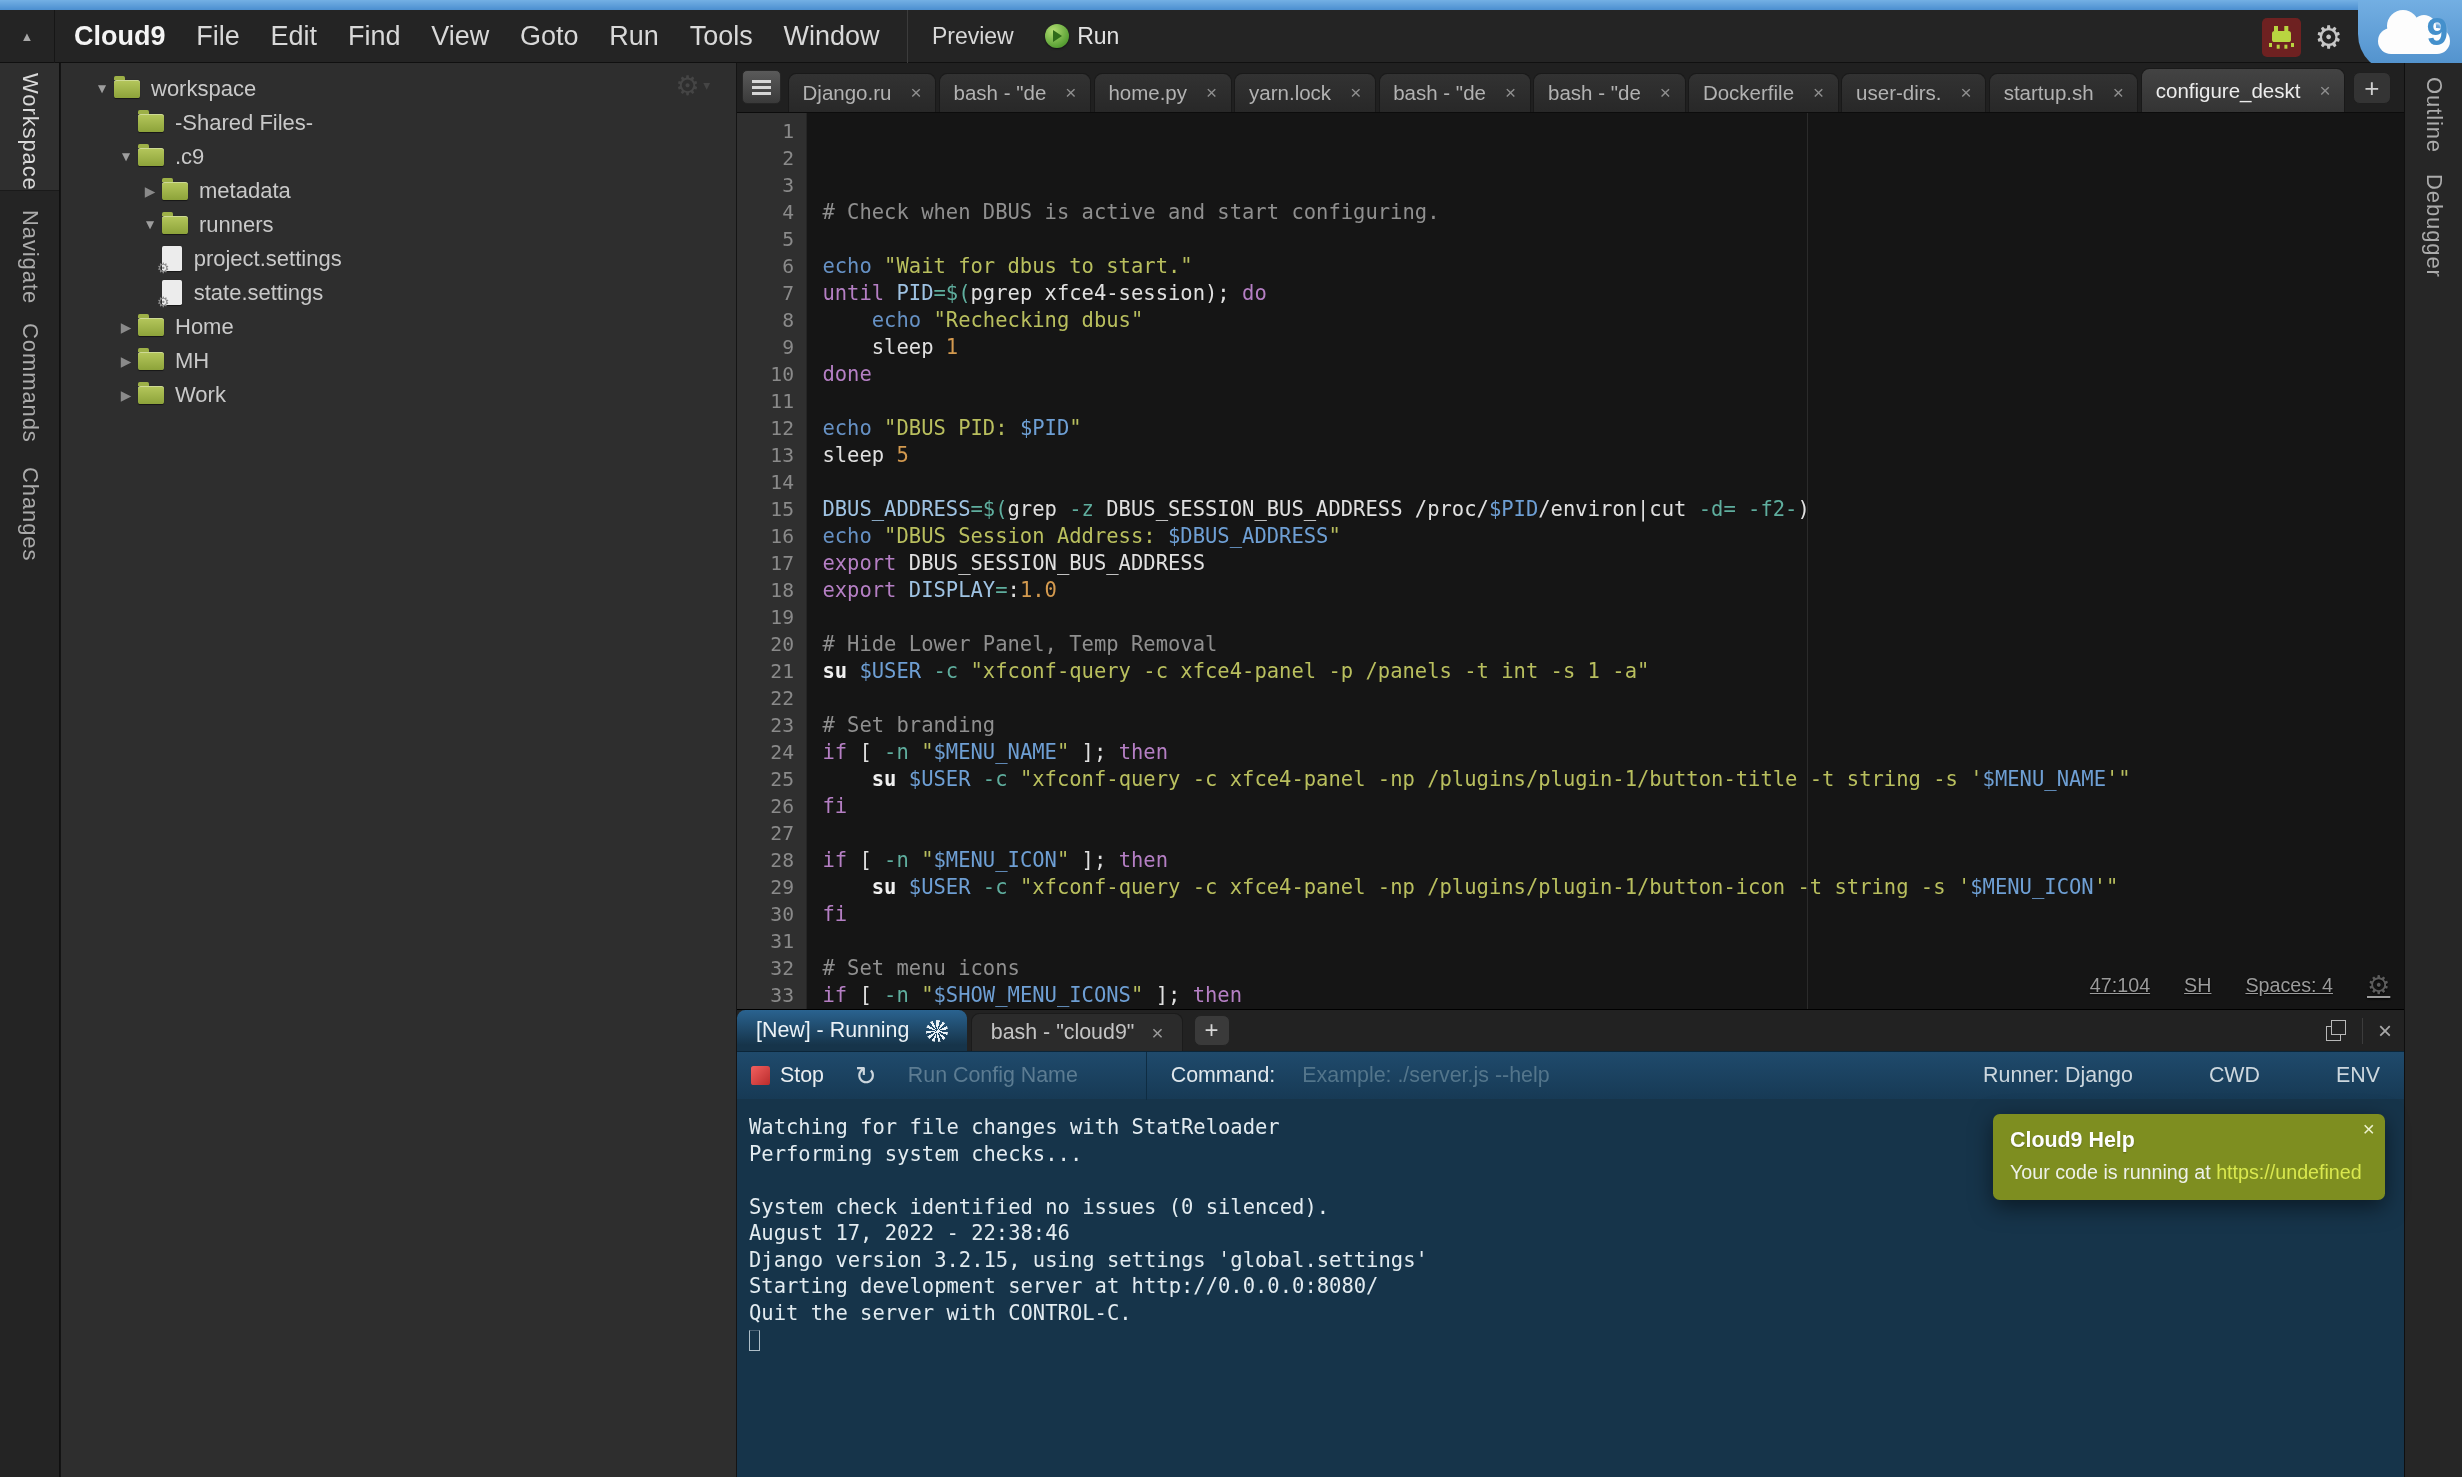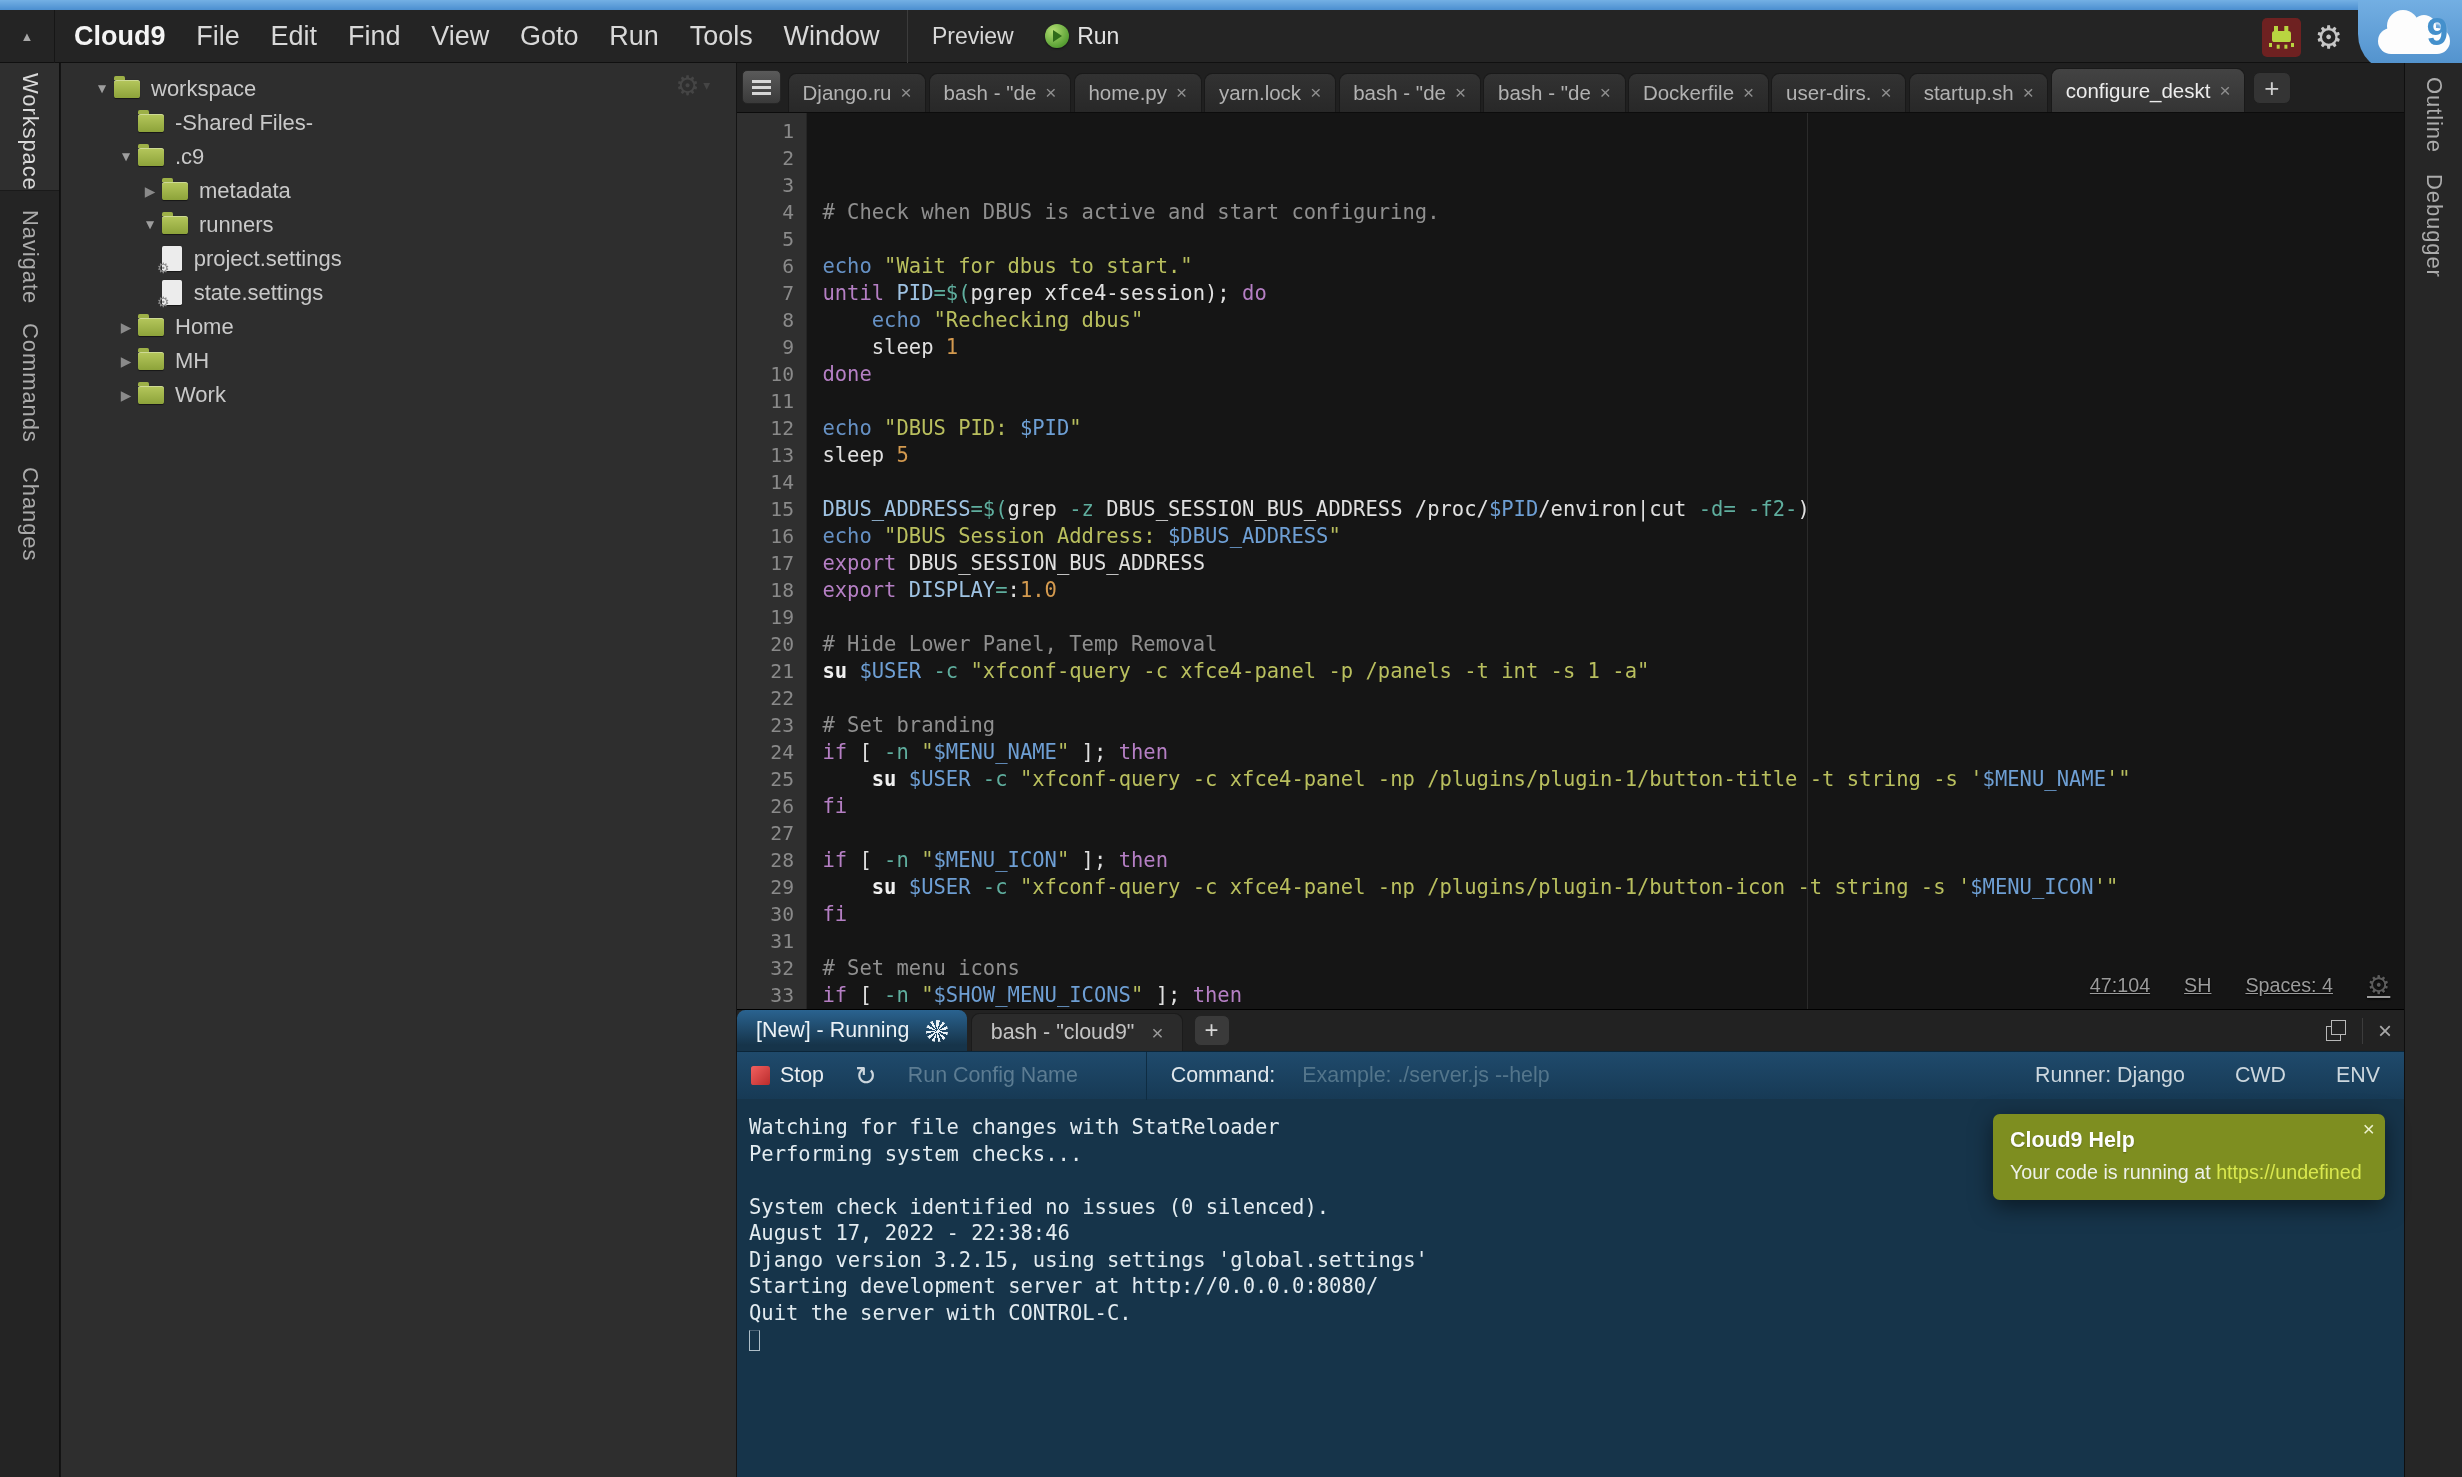--- a/index.html
+++ b/index.html
@@ -74,21 +74,21 @@
 
   
   .editor{ position:absolute; left:737px; top:63px; width:1667px; bottom:0; background:#151515; }
   .tabs-row{ height:50px; background:#202020; border-bottom:0.9px solid #0c0c0c;
     display:flex; align-items:flex-end; padding-left:3.4px; }
   .tablist-btn{ width:39px; height:34px; margin:0 6.8px 7.7px 1.7px; border-radius:5.1px;
     background:linear-gradient(#5a5a5a,#3a3a3a); border:0.9px solid #262626;
     display:flex; align-items:center; justify-content:center; }
   .tablist-btn .lines{ width:19px; height:14.5px;
     background:repeating-linear-gradient(#d6d6d6 0 2.6px, transparent 2.6px 6px); }
-  .etab{ height:39px; margin-right:2.6px; padding:0 13.7px; display:flex; align-items:center; gap:9px;
+  .etab{ height:39px; margin-right:2.6px; padding:0 13.7px; display:flex; align-items:center; gap:19px;
     background:linear-gradient(#323232,#282828); border:0.9px solid #191919; border-bottom:none;
     border-radius:8.5px 8.5px 0 0; font-size:20.5px; color:#b2b2b2; white-space:nowrap;justify-content:space-between; }
   .etab .close{ font-size:19px; color:#8f8f8f; }
   .etab.active{ height:44px; background:linear-gradient(#434343,#343434); color:#ececec; }
   .newtab-btn{ width:38px; height:32.5px; margin:0 0 7.7px 5.1px; border-radius:6.8px; background:#343434;
     border:0.9px solid #1f1f1f; color:#cfcfcf; font-size:26px; display:flex; align-items:center; justify-content:center; }
 
   .code-area{ position:relative; height:896px; display:flex; overflow:hidden;
     font-family:"DejaVu Sans Mono", monospace; font-size:20.5px; line-height:27px; }
   .gutter{ width:70px; flex:none; background:#2f2f2f; border-right:0.9px solid #252525;
@@ -134,21 +134,21 @@
   .stop-square{ width:19px; height:19px; border-radius:2.6px; background:linear-gradient(135deg,#f2605f,#b92c2c); }
   .refresh-btn{ margin-left:31px; color:#ccd6dd; font-size:26px; font-family:"DejaVu Sans",sans-serif; }
   .runconfig-input{ margin-left:31px; width:214px; background:transparent; border:none; outline:none;
     color:#cfd8de; font-size:21.4px; font-family:"Liberation Sans",sans-serif; }
   .runconfig-input::placeholder{ color:#5c7c92; }
   .tb-divider{ width:0.9px; height:48px; background:#0e2c42; margin-left:24px; }
   .command-label{ margin-left:24px; color:#dfe7ec; }
   .command-input{ margin-left:27px; width:445px; background:transparent; border:none; outline:none;
     color:#cfd8de; font-size:21.4px; font-family:"Liberation Sans",sans-serif; }
   .command-input::placeholder{ color:#53758b; }
-  .tb-right{ margin-left:auto; margin-right:24px; display:flex; align-items:center; gap:50px; color:#ccd7de; }
+  .tb-right{ margin-left:auto; margin-right:24px; display:flex; align-items:center; gap:76px; color:#ccd7de; }
 
   .terminal{ padding:15.4px 0 0 12px; font-family:"DejaVu Sans Mono", monospace; font-size:20.5px;
     line-height:26.5px; color:#e2ebf0; white-space:pre; }
   .term-cursor{ display:inline-block; width:11px; height:21.4px; border:1.7px solid #aebec8;
     border-top-color:rgba(174,190,200,.35); vertical-align:text-bottom; }
 
   .popup{ position:absolute; top:104px; right:19px; width:392px; background:#7e8e20; border-radius:6.8px;
     box-shadow:0 6.8px 22px rgba(0,0,0,.5); padding:13.7px 15.4px 15.4px 17px; }
   .popup-close{ position:absolute; top:3.4px; right:10.3px; font-size:20.5px; color:#edf2cf; }
   .popup-title{ font-size:21.4px; font-weight:bold; color:#fdfdfd; margin-bottom:8.5px; text-shadow:0 0.9px 1.7px rgba(0,0,0,.25); }

